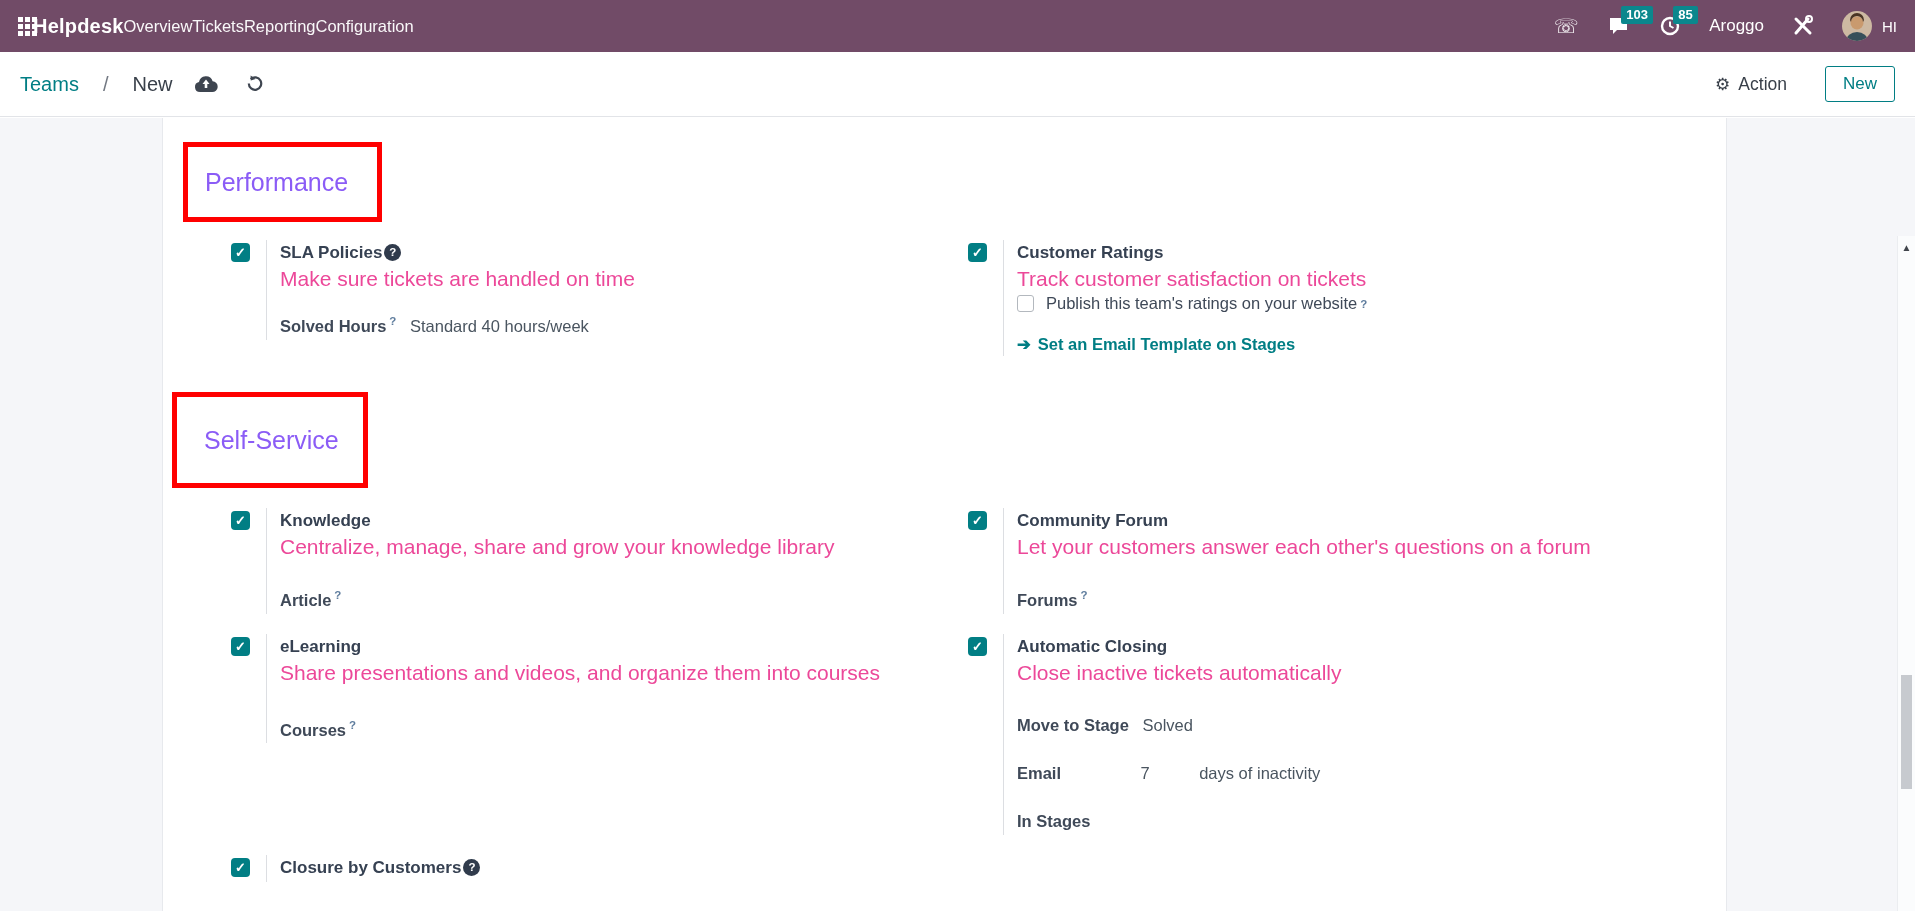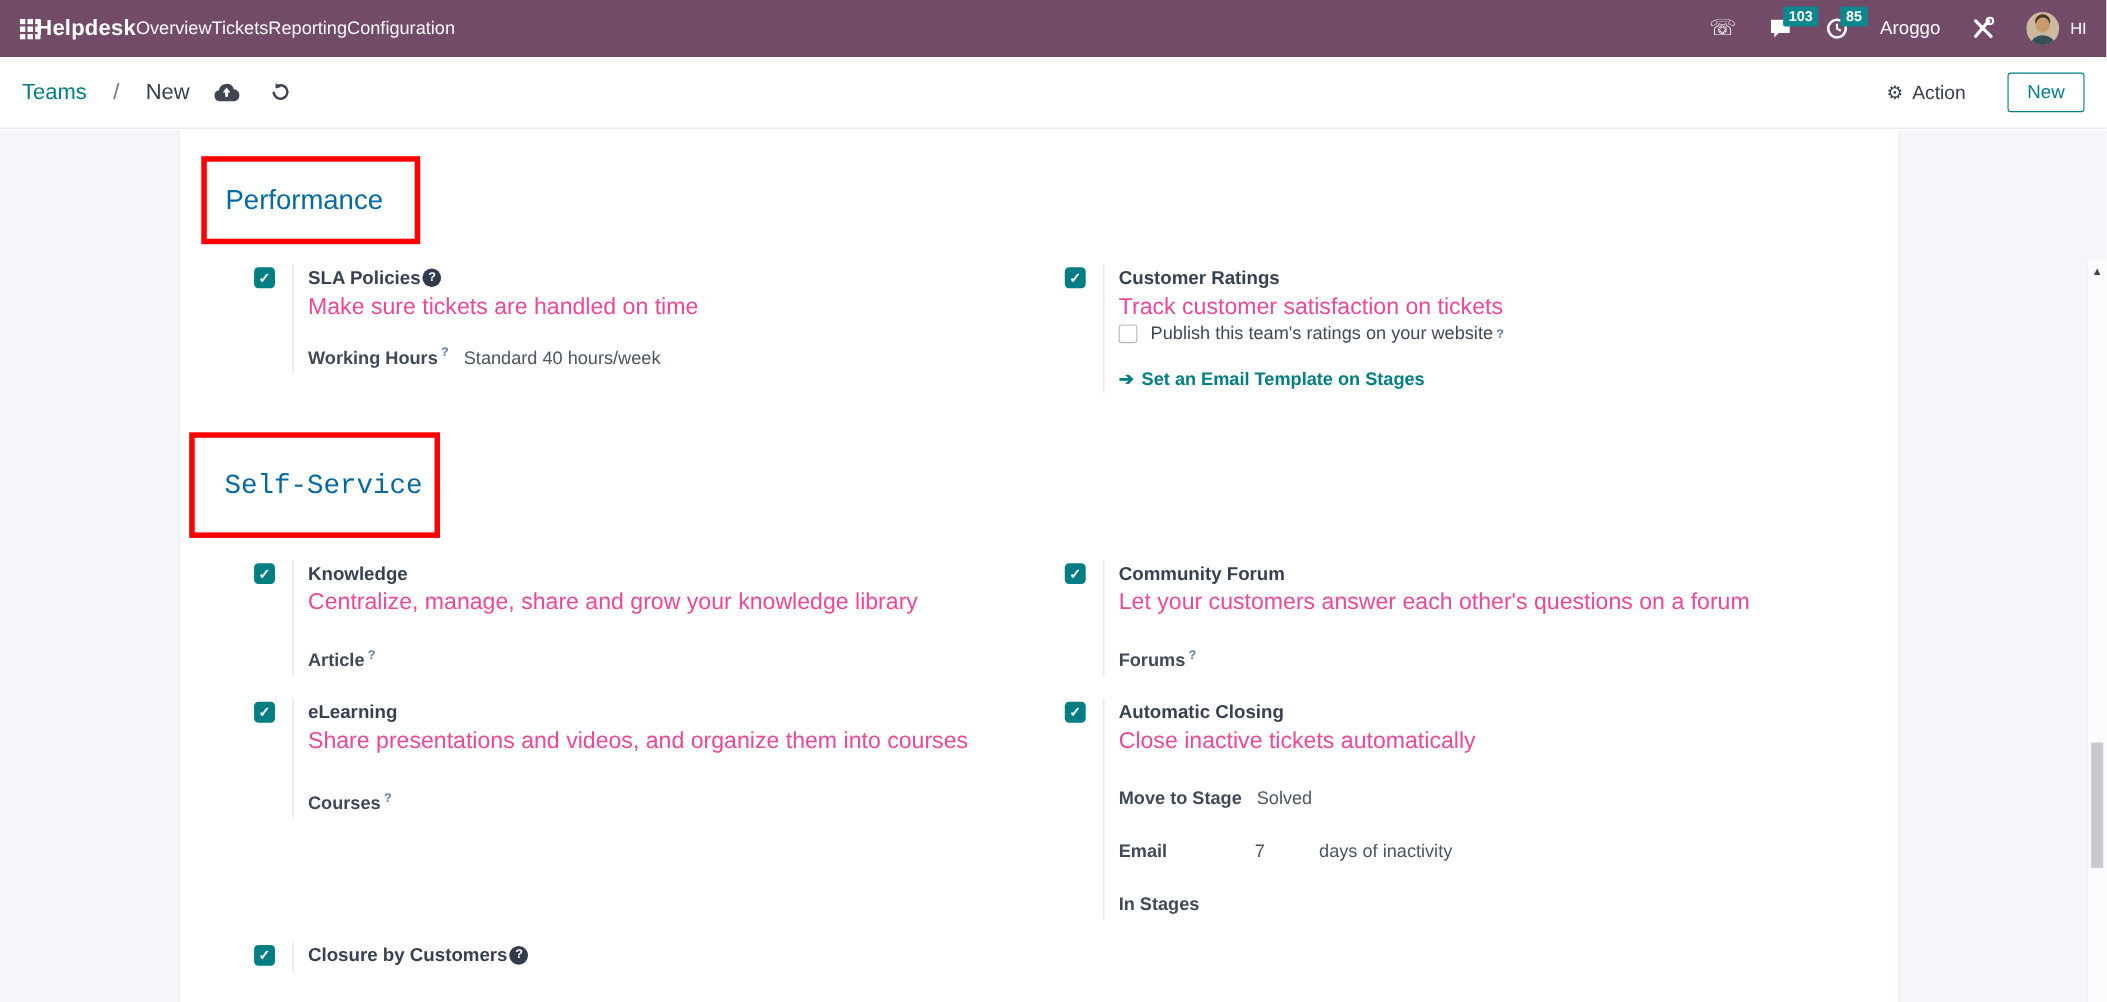--- a/index.html
+++ b/index.html
@@ -40,22 +40,22 @@
              padding:7px 17px; border-radius:3px; cursor:pointer;
              font-family:"Liberation Sans", sans-serif; }
 
   
   .content { position:absolute; left:0; right:0; top:118px; bottom:0; background:#f5f6f9; }
   .card { position:absolute; left:162px; top:0; bottom:0; width:1565px; background:#fff;
           border-left:1px solid #e7e9ed; border-right:1px solid #e7e9ed; }
 
   .annot-box { border:5px solid #ff0000; display:flex; align-items:center; }
   .box-perf { margin:24px 0 0 20px; width:199px; height:80px; padding-left:17px; }
-  .box-ss   { margin:36px 0 0 9px;  width:228px; height:96px; padding-left:27px;font-family:Liberation Mono, monospace; }
-  .section-title { font-size:25px; color:#0369a1; }
+  .box-ss   { margin:36px 0 0 9px;  width:196px; height:96px; padding-left:27px; }
+  .section-title { font-size:25px; color:#8b5cf6; }
 
   .settings-grid { padding-left:68px; display:grid; grid-template-columns:737px auto; }
   .grid-1 { margin-top:18px; }
   .grid-2 { margin-top:20px; grid-row-gap:20px; }
 
   .setting { display:flex; align-items:flex-start; }
   .cbx { width:19px; height:19px; border-radius:4px; background:#017E84; color:#fff;
          display:flex; align-items:center; justify-content:center; font-size:13px;
          font-weight:700; margin-top:3px; flex:none; cursor:pointer; }
   .cbx-empty { width:17px; height:17px; border:1px solid #b3b8be; border-radius:3px;
@@ -194,21 +194,21 @@
         <span class="cbx">
             <span>✓</span>
           </span>
         <div class="setting-body">
           <div class="s-title">
             <span>SLA Policies</span>
             <span class="help-badge">?</span>
           </div>
           <div class="s-desc">Make sure tickets are handled on time</div>
           <div class="f-row first-gap">
-            <span class="f-label">Working Hours</span><span class="f-sup">?</span>
+            <span class="f-label">Solved Hours</span><span class="f-sup">?</span>
             <span class="f-value">Standard 40 hours/week</span>
           </div>
         </div>
       </div>
 
       <div class="setting">
         <span class="cbx">
             <span>✓</span>
           </span>
         <div class="setting-body">

